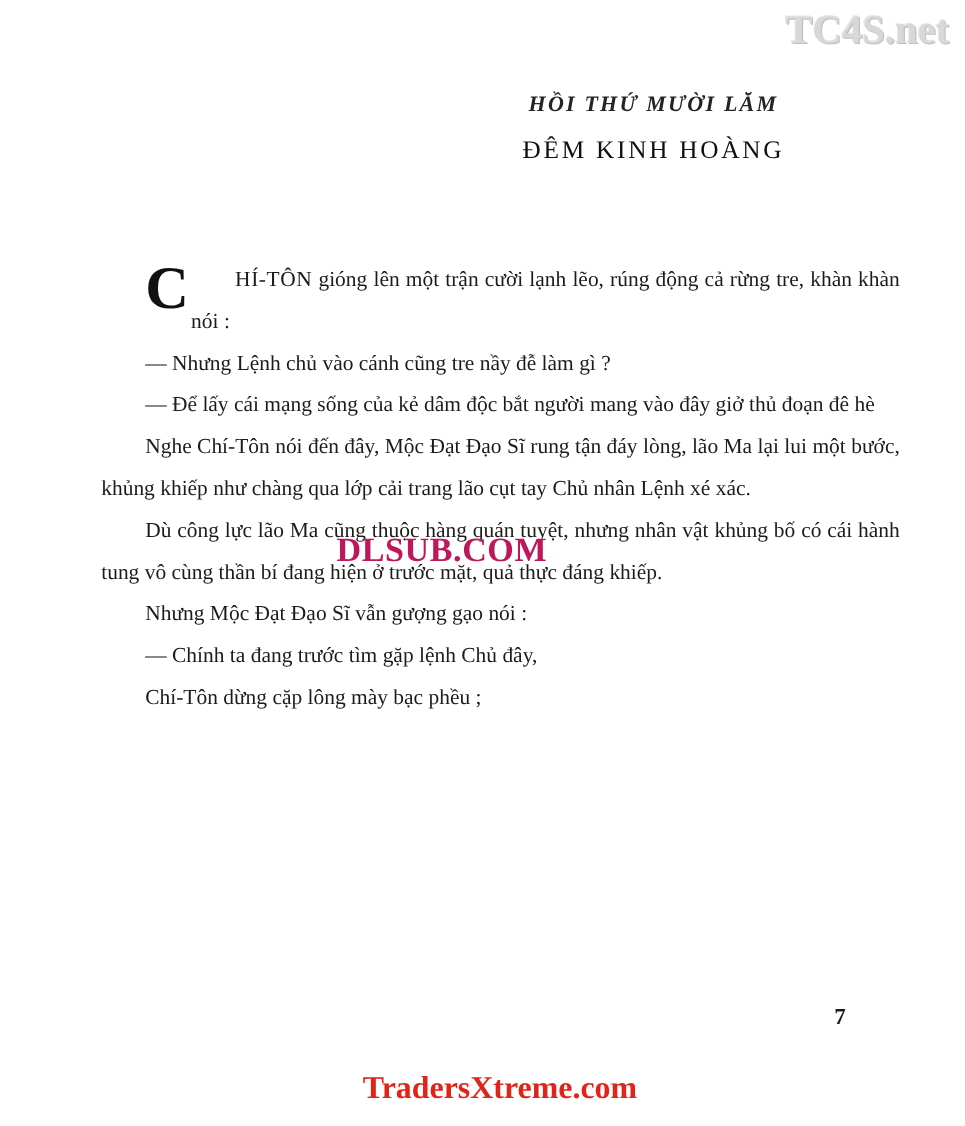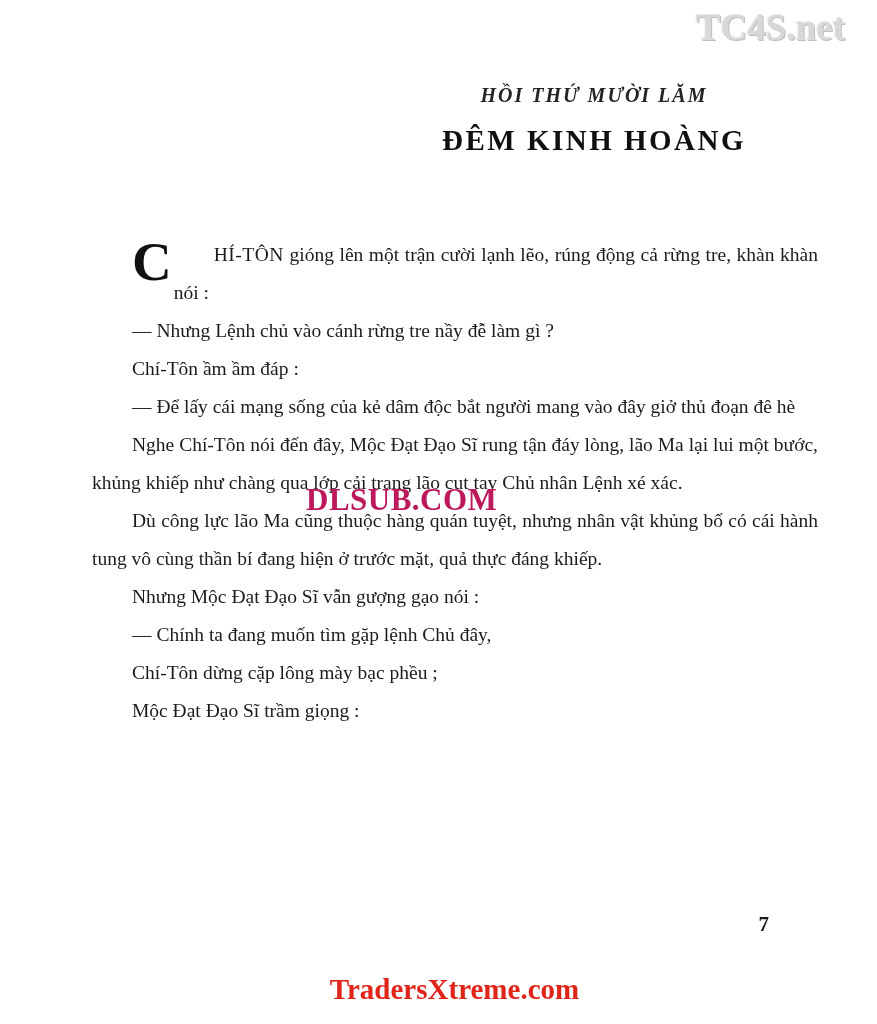--- a/index.html
+++ b/index.html
@@ -13,21 +13,21 @@
     position: relative;
     overflow: hidden;
     font-family: "Liberation Serif", serif;
     color: #1a1a1a;
   }
 
   
   .wm-topright {
     position: absolute;
     top: 6px;
-    right: 32px;
+    right: 14px;
     font-family: "Liberation Serif", serif;
     font-size: 37px;
     font-weight: bold;
     color: #d8d8d8;
     text-shadow: 1px 1px 0 #bfbfbf, -1px -1px 0 #e9e9e9;
     letter-spacing: 0px;
   }
   .wm-center {
     position: absolute;
     top: 482px;
@@ -73,22 +73,22 @@
     font-family: "Liberation Serif", serif;
     font-style: italic;
     font-weight: bold;
     font-size: 20px;
     letter-spacing: 2px;
     color: #242424;
     margin-bottom: 17px;
   }
   .chapter-title {
     font-family: "Liberation Serif", serif;
-    font-weight: bold;
-    font-size: 29px;
+    font-weight: normal;
+    font-size: 23px;
     letter-spacing: 2.5px;
     color: #101010;
   }
 
   .body-text {
     position: absolute;
     top: 236px;
     left: 92px;
     width: 726px;
     font-size: 19.5px;
@@ -132,29 +132,27 @@
 
 <div class="page">
 
   <div class="heading-block">
     <div class="chapter-kicker">HỒI THỨ MƯỜI LĂM</div>
     <div class="chapter-title">ĐÊM KINH HOÀNG</div>
   </div>
 
   <div class="body-text">
     <p class="dropcap-para"><span class="dropcap">C</span><span class="smallcaps-lead">HÍ-TÔN</span><span> gióng lên một trận cười lạnh lẽo, rúng động cả rừng tre, khàn khàn nói :</span></p>
-    <p>— Nhưng Lệnh chủ vào cánh rừng tre nầy đễ làm gì ?</p>
-    <p>Chí-Tôn ầm ầm đáp :</p>
+    <p>— Nhưng Lệnh chủ vào cánh cũng tre nầy đễ làm gì ?</p>
     <p>— Để lấy cái mạng sống của kẻ dâm độc bắt người mang vào đây giở thủ đoạn đê hè</p>
     <p>Nghe Chí-Tôn nói đến đây, Mộc Đạt Đạo Sĩ rung tận đáy lòng, lão Ma lại lui một bước, khủng khiếp như chàng qua lớp cải trang lão cụt tay Chủ nhân Lệnh xé xác.</p>
     <p>Dù công lực lão Ma cũng thuộc hàng quán tuyệt, nhưng nhân vật khủng bố có cái hành tung vô cùng thần bí đang hiện ở trước mặt, quả thực đáng khiếp.</p>
     <p>Nhưng Mộc Đạt Đạo Sĩ vẫn gượng gạo nói :</p>
-    <p>— Chính ta đang muốn tìm gặp lệnh Chủ đây,</p>
+    <p>— Chính ta đang trước tìm gặp lệnh Chủ đây,</p>
     <p>Chí-Tôn dừng cặp lông mày bạc phều ;</p>
-    <p>Mộc Đạt Đạo Sĩ trầm giọng :</p>
   </div>
 
   <div class="page-number">7</div>
 </div>
 
 <div class="wm-topright">TC4S.net</div>
 <div class="wm-center">DLSUB.COM</div>
 <div class="wm-bottom">TradersXtreme.com</div>
 
 </body></html>

